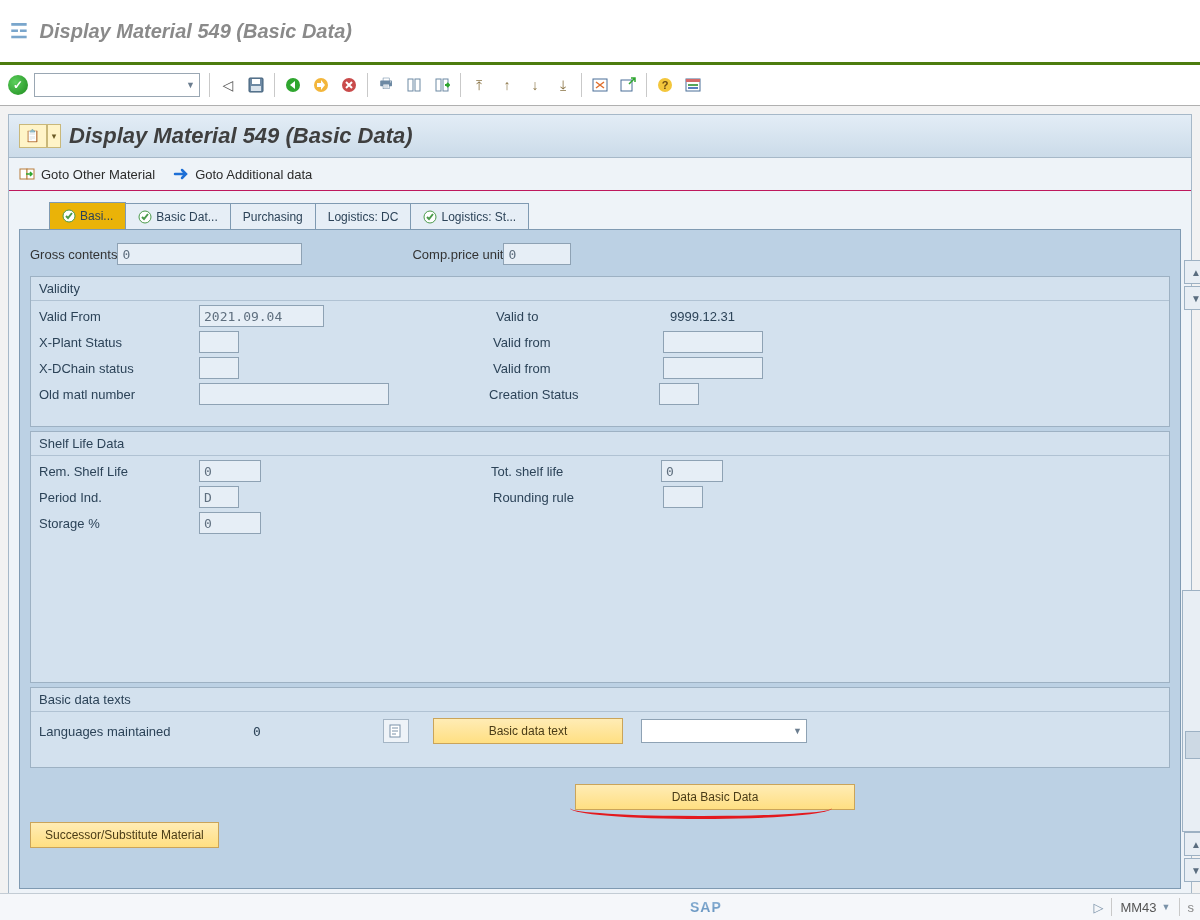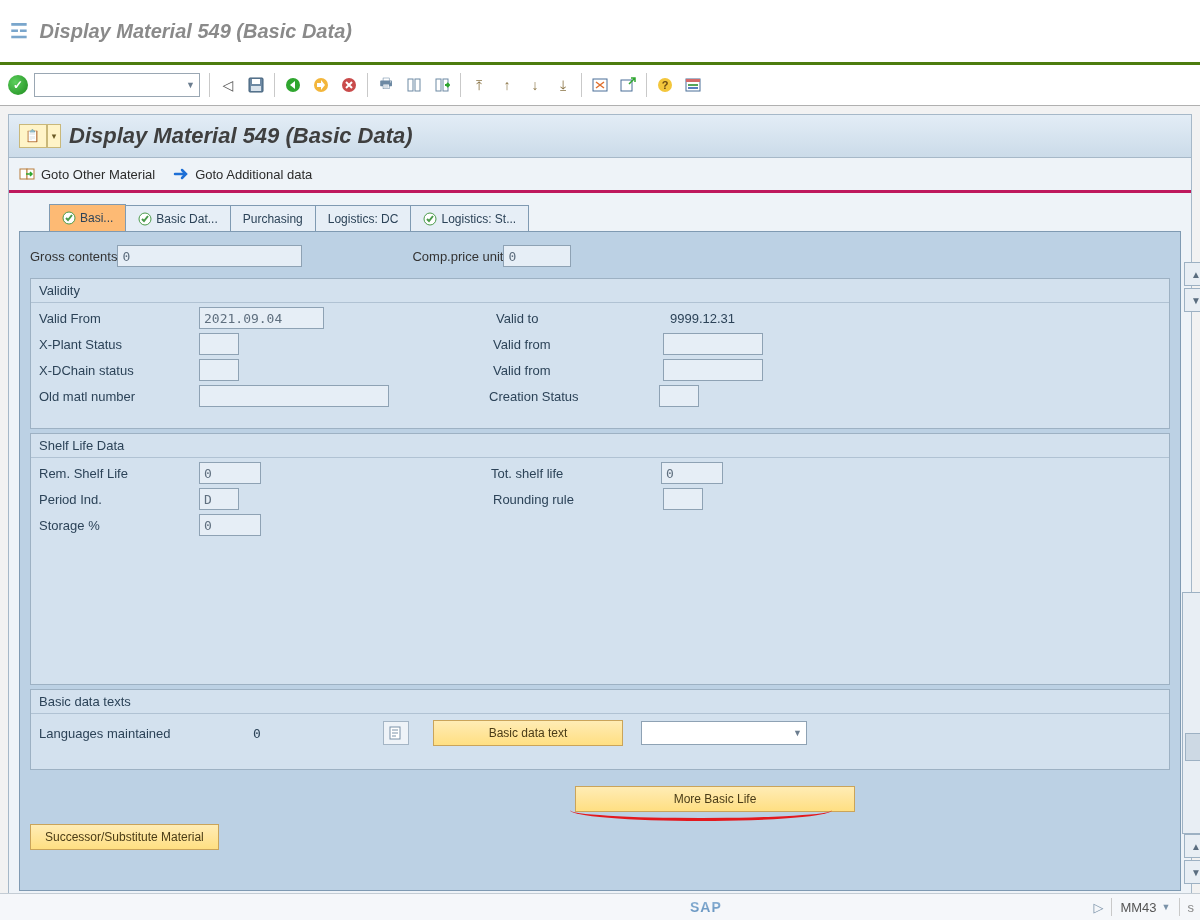--- a/index.html
+++ b/index.html
@@ -18,28 +18,28 @@
 .tb-sep{width:1px;height:24px;background:#c9c9c9;margin:0 3px;}
 .tb-btn{width:24px;height:24px;display:flex;align-items:center;justify-content:center;border:1px solid transparent;border-radius:2px;font-size:14px;}
 
 
 .app{margin:8px 8px 0 8px;background:#eef3f8;border:1px solid #a6b8c8;min-height:860px;position:relative;}
 .app-title{display:flex;align-items:center;gap:8px;padding:8px 10px;background:linear-gradient(#e3edf6,#cbdbe9);border-bottom:1px solid #a6b8c8;}
 .app-title .mini-icon{width:26px;height:22px;background:#fff4c8;border:1px solid #c9b87a;display:flex;align-items:center;justify-content:center;font-size:12px;}
 .app-title .chev{width:12px;height:22px;border:1px solid #c9b87a;background:#fff4c8;display:flex;align-items:center;justify-content:center;font-size:9px;color:#6b5b27;}
 .app-title h1{margin:0;font-size:22px;font-style:italic;color:#3f3f3f;}
 
-.sub-toolbar{display:flex;align-items:center;gap:18px;padding:8px 10px;background:#eef3f8;border-bottom:3px solid #be185d;}
+.sub-toolbar{display:flex;align-items:center;gap:18px;padding:8px 10px;background:#eef3f8;border-bottom:1px solid #be185d;}
 .sub-link{display:flex;align-items:center;gap:4px;color:#2b2b2b;}
 .sub-link .mini{width:18px;height:16px;display:flex;align-items:center;justify-content:center;}
 
 
 .tabstrip{margin:10px 10px 0 10px;position:relative;height:28px;}
 .tab{float:left;height:26px;line-height:26px;padding:0 12px;border:1px solid #7f9ab2;background:#e6eef6;color:#2c4358;font-size:12px;margin-right:-1px;border-bottom:none;position:relative;top:2px;display:flex;align-items:center;gap:4px;}
-.tab.active{background:#fdba74;border-bottom:1px solid #bcd1e4;top:1px;}
+.tab.active{background:#eab308;border-bottom:1px solid #bcd1e4;top:1px;}
 .tab .badge{width:14px;height:14px;}
 
 
 .panel{clear:both;margin:0 10px;background:#bcd1e4;border:1px solid #7f9ab2;height:640px;padding:8px 10px 10px 10px;position:relative;}
 .scrollbar-r{position:absolute;right:-26px;top:30px;width:22px;}
 .scroll-btn{width:22px;height:22px;background:#e8eef4;border:1px solid #9db1c3;display:flex;align-items:center;justify-content:center;font-size:10px;color:#5a6d7f;margin-bottom:2px;}
 .sbar2{position:absolute;right:-26px;top:360px;height:240px;width:22px;background:#e8eef4;border:1px solid #9db1c3;}
 .sbar2 .thumb{position:absolute;top:140px;left:2px;right:2px;height:26px;background:#cdd9e4;border:1px solid #9db1c3;}
 .sbar3{position:absolute;right:-26px;bottom:4px;width:22px;}
 
@@ -364,21 +364,21 @@
           <span style="width:18px;"></span>
           <div class="dd"></div>
         </div>
       </div>
     </div>
 
     
     <div style="height:12px;"></div>
     <div style="position:relative;height:36px;">
       <div class="ybtn wide" style="position:absolute;left:545px;top:0;">
-          <span>More Basic Life</span>
+          <span>Data Basic Data</span>
         </div>
       <div class="red-line" style="left:540px;top:22px;"></div>
     </div>
     <div style="height:2px;"></div>
     <div class="ybtn">
         <span>Successor/Substitute Material</span>
       </div>
 
   </div>
 </div>

